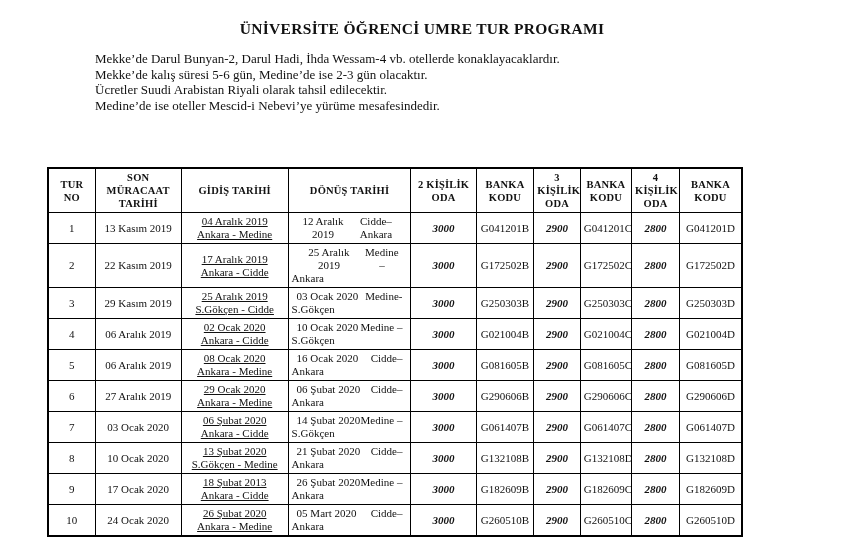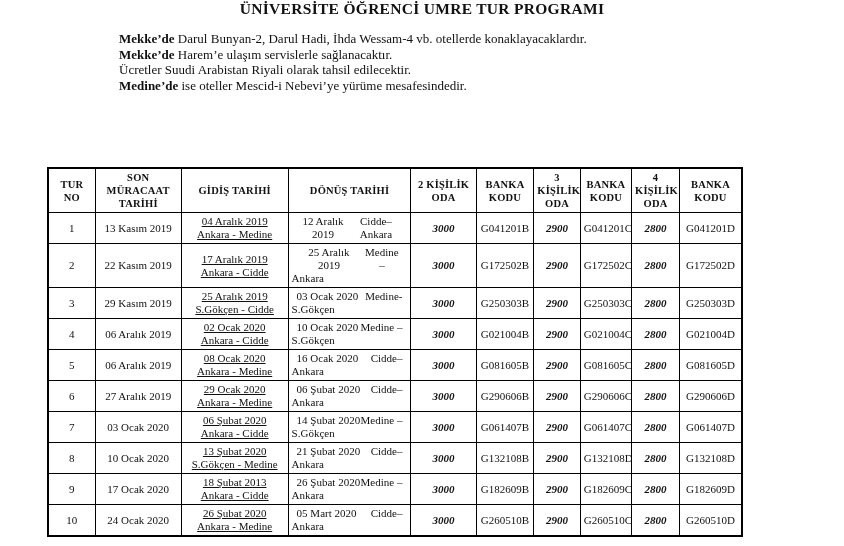--- a/index.html
+++ b/index.html
@@ -7,32 +7,33 @@
   body {
     width: 844px; height: 546px;
     background: #ffffff;
     color: #111111;
     font-family: "Liberation Serif", serif;
     position: relative;
     overflow: hidden;
   }
   .page-title {
     margin: 0;
+    padding-top: 20px;
     text-align: center;
     font-size: 15.5px;
     font-weight: bold;
     letter-spacing: 0.3px;
   }
   .intro {
     margin: 13px 0 0 95px;
     font-size: 13px;
     line-height: 15.6px;
   }
   .intro p { margin: 0; white-space: pre-wrap; }
-  .intro b { font-weight: bold; margin-left: 24px; }
+  .intro b { font-weight: normal; }
 
   table.tour-table {
     position: absolute;
     left: 47px; top: 167px;
     width: 696px;
     border-collapse: collapse;
     table-layout: fixed;
     border: 2px solid #000;
   }
   .tour-table th, .tour-table td {
@@ -61,21 +62,21 @@
   }
   .donus-l2 { text-align: left; line-height: 13px; }
 </style>
 </head>
 <body>
 
 <h1 class="page-title">ÜNİVERSİTE ÖĞRENCİ UMRE TUR PROGRAMI</h1>
 
 <div class="intro">
   <p><b>Mekke’de</b><span> Darul Bunyan-2, Darul Hadi, İhda Wessam-4 vb. otellerde konaklayacaklardır.</span></p>
-  <p><b>Mekke’de</b><span> Harem’e ulaşım servislerle sağlanacaktır.</span></p>
+  <p><b>Mekke’de</b><span> kalış süresi 5-6 gün, Medine’de ise 2-3 gün olacaktır.</span></p>
   <p><b></b><span>Ücretler Suudi Arabistan Riyali olarak tahsil edilecektir.</span></p>
   <p><b>Medine’de</b><span> ise oteller Mescid-i Nebevi’ye yürüme mesafesindedir.</span></p>
 </div>
 
 <table class="tour-table">
   <colgroup>
       <col style="width: 6.8%;">
       <col style="width: 12.4%;">
       <col style="width: 15.4%;">
       <col style="width: 17.7%;">

